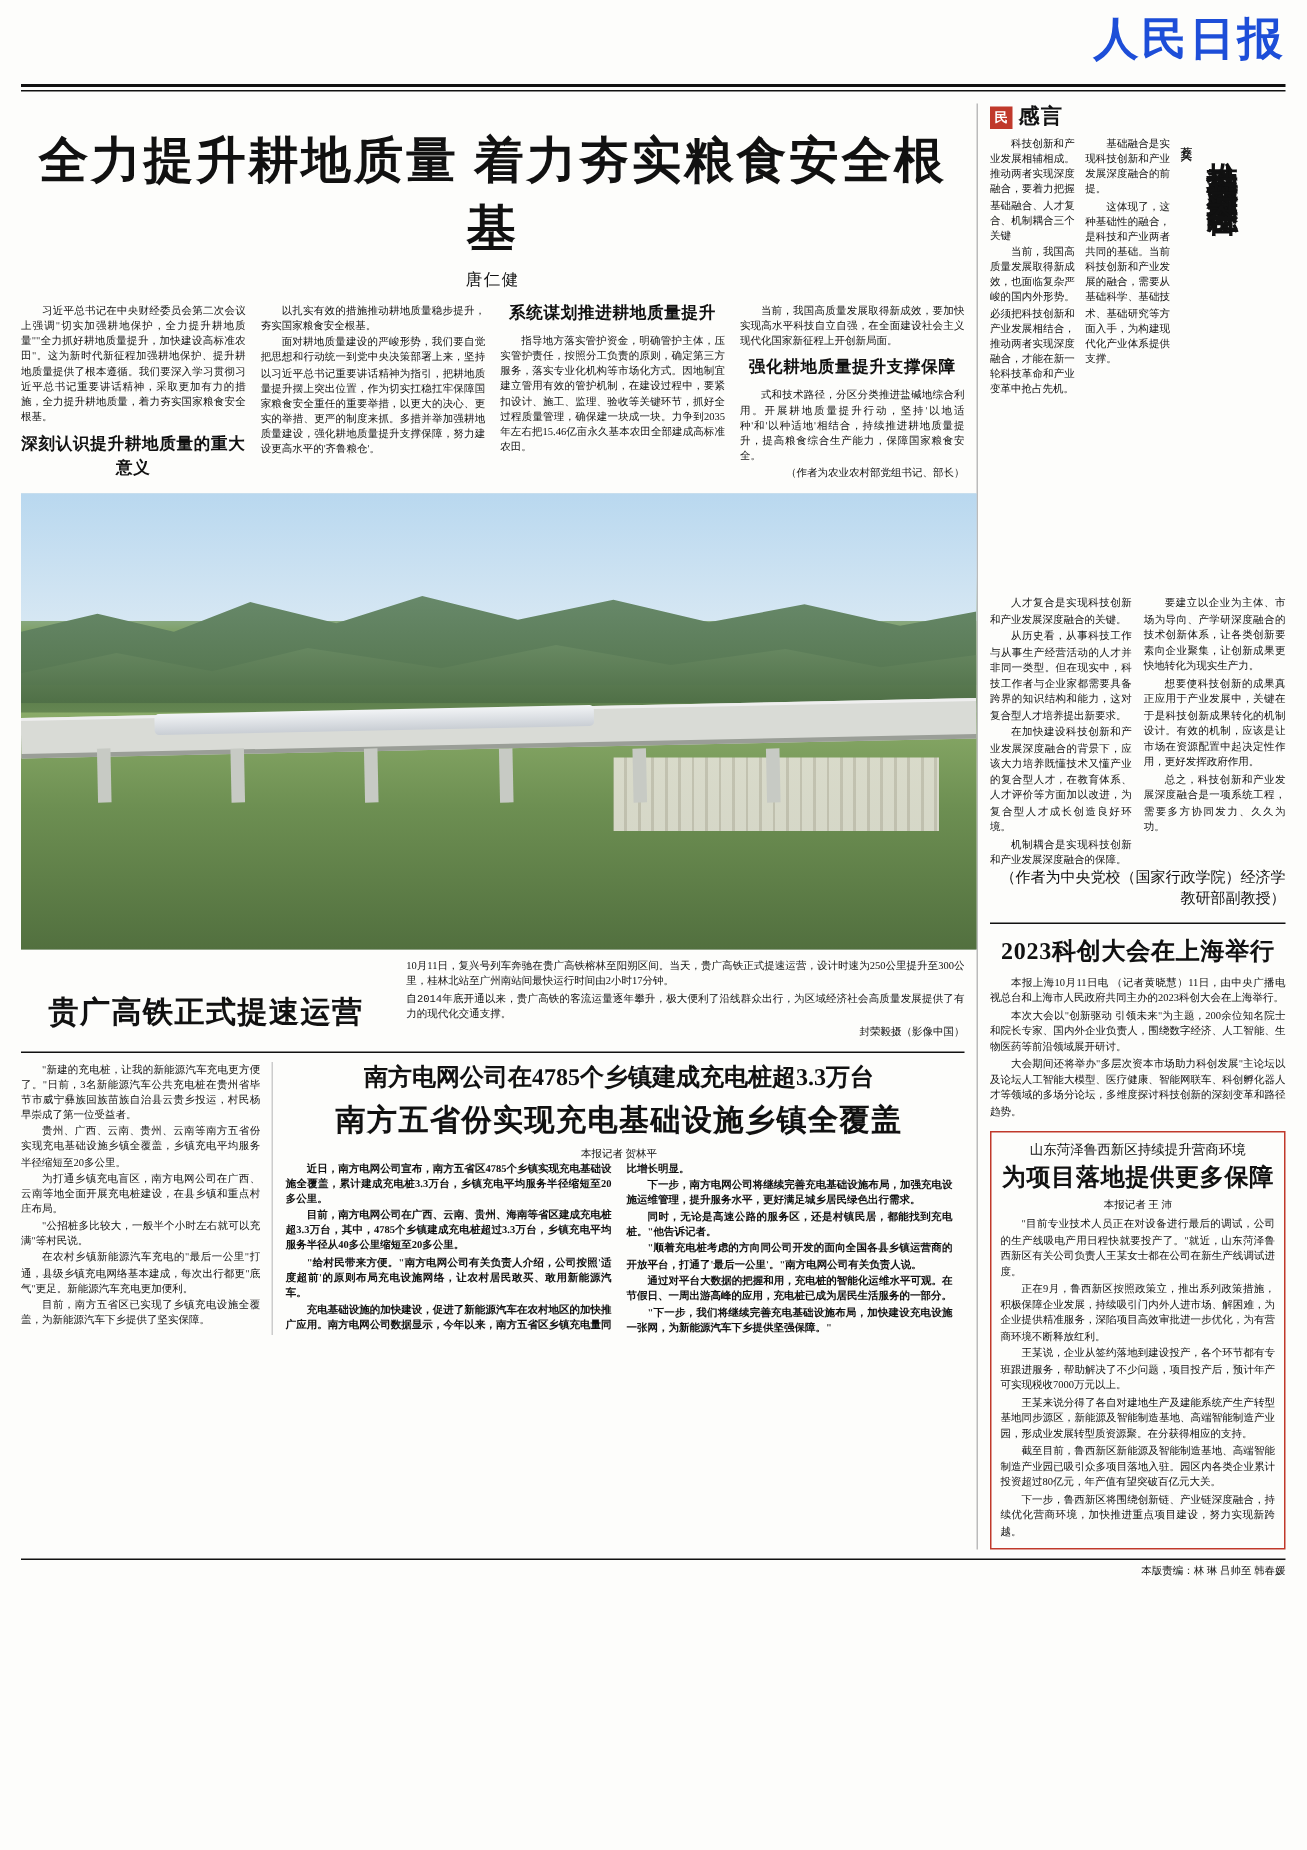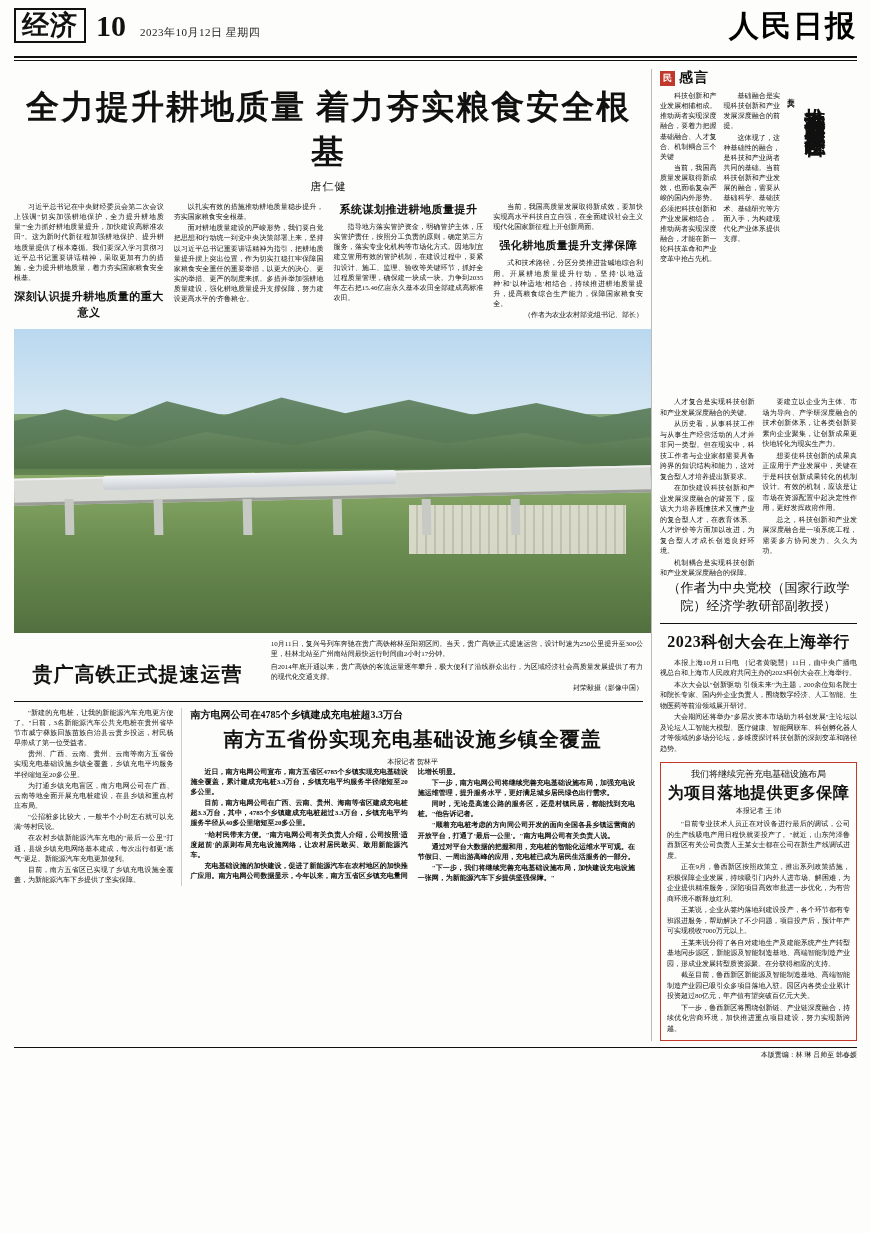--- a/index.html
+++ b/index.html
@@ -27,21 +27,21 @@
     font-family: "Liberation Serif", serif;
   }
   .page-num {
     font-size: 30px; font-weight: bold; margin-left:10px; line-height:1;
     font-family: "Liberation Serif", serif;
   }
   .mast-date { font-size: 11px; margin-left: 14px; margin-top: 14px; color:#222; letter-spacing:0.5px;}
   .mast-logo {
     position:absolute; right:0; top:-2px;
     font-size: 30px; font-weight: bold; letter-spacing:2px;
-    color:#000000;
+    color:#1d4ed8;
     font-family: "Liberation Serif", serif;
   }
   .mast-rule { border-top: 2px solid #111; margin-top:2px; }
   .mast-rule2 { border-top: 1px solid #111; margin-top:2px; }
 
   
   .body-wrap { display:flex; margin-top:8px; }
   .left-col { width: 637px; padding-right: 8px; }
   .right-col { width: 206px; border-left: 1px solid #bbb; padding-left: 8px; }
 
@@ -97,41 +97,41 @@
   .thin-rule { border-top:1px solid #111; margin:8px 0 6px 0; }
 
   
   .bottom-wrap { display:flex; margin-top:4px; }
   .bottom-left { width: 170px; padding-right:8px; border-right:1px solid #ccc; }
   .bottom-mid { width: 465px; padding: 0 8px; }
   .bottom-col2 { column-count:2; column-gap:10px; font-size:7px; line-height:1.45; text-align:justify;font-weight:bold;}
   .bottom-col2 p { margin:0 0 1px 0; text-indent:2em;}
   .bl-text { font-size:7px; line-height:1.45; text-align:justify;}
   .bl-text p { margin:0 0 1px 0; text-indent:2em;}
-  .sub2 { font-size:10px; font-weight:bold; text-align:left; margin:0 0 4px 0;}
+  .sub2 { font-size:16px; font-weight:bold; text-align:center; margin:0 0 4px 0;}
   .big2 { font-size:20px; font-weight:bold; text-align:center; letter-spacing:1px; margin:2px 0 4px 0;}
   .byl2 { font-size:7px; text-align:center; margin-bottom:0;}
 
   
   .feel-head { display:flex; align-items:center; margin-bottom:4px;}
   .feel-mark { background:#c0392b; color:#fff; font-size:9px; padding:1px 3px; margin-right:4px; font-weight:bold;}
   .feel-title { font-size:14px; font-weight:bold; letter-spacing:1px;}
   .rc-flex { display:flex; }
   .rc-textcols { width: 120px; column-count:2; column-gap:7px; font-size:7px; line-height:1.45; text-align:justify;}
   .rc-textcols p { margin:0 0 1px 0; text-indent:2em;}
   .vert-title {
     writing-mode: vertical-rl;
     text-orientation: upright;
     font-size: 21px; font-weight:bold; letter-spacing:2px;
     margin-left:6px; height: 300px;
   }
   .vert-byline { writing-mode: vertical-rl; text-orientation: upright; font-size:8px; margin-left:4px; letter-spacing:1px;}
   .rc-body { column-count:2; column-gap:8px; font-size:7px; line-height:1.5; text-align:justify; margin-top:6px;}
   .rc-body p { margin:0 0 1px 0; text-indent:2em;}
-  .rc-sig { font-size:13px; text-align:center; line-height:1.4;}
+  .rc-sig { font-size:10px; text-align:right; line-height:1.4;}
   .rc-h2 { font-size:16px; font-weight:bold; text-align:center; margin:8px 0 5px 0; letter-spacing:0.5px;}
   .rc-p { font-size:7px; line-height:1.5; text-align:justify; margin:0 0 1px 0; text-indent:2em;}
 
   .boxed {
     border:1px solid #c0392b; padding:5px 6px; margin-top:8px;
   }
   .boxed-sub { font-size:9px; text-align:center; margin-bottom:2px;}
   .boxed-title { font-size:16px; font-weight:bold; text-align:center; letter-spacing:0.5px; margin-bottom:2px;}
   .boxed-byl { font-size:7px; text-align:center; margin-bottom:3px;}
   .boxed-body { font-size:7px; line-height:1.5; text-align:justify;}
@@ -139,25 +139,20 @@
 
   .footer-rule { border-top:1px solid #111; margin-top:6px;}
   .footer { font-size:7px; text-align:right; padding-top:2px;}
 </style>
 </head>
 <body>
 
 <div class="page">
 
   <div class="masthead">
-    <div class="mast-left">
-      <div class="section-badge">经济</div>
-      <div class="page-num">10</div>
-      <div class="mast-date">2023年10月12日 星期四</div>
-    </div>
     <div class="mast-logo">人民日报</div>
   </div>
   <div class="mast-rule"></div>
   <div class="mast-rule2"></div>
 
   <div class="body-wrap">
 
     <div class="left-col">
 
       <div class="headline">全力提升耕地质量  着力夯实粮食安全根基</div>
@@ -192,21 +187,21 @@
           <div class="ph-pier" style="left:78%"></div>
           <div class="ph-train"></div>
         </div>
 
         <div class="photo-row">
           <div class="photo-left-cap">
             <div class="rail-title">贵广高铁正式提速运营</div>
           </div>
           <div class="photo-right-cap">
             <div>10月11日，复兴号列车奔驰在贵广高铁榕林至阳朔区间。当天，贵广高铁正式提速运营，设计时速为250公里提升至300公里，桂林北站至广州南站间最快运行时间由2小时17分钟。</div>
-            <div style="margin-top:3px;">自2014年底开通以来，贵广高铁的客流运量逐年攀升，极大便利了沿线群众出行，为区域经济社会高质量发展提供了有力的现代化交通支撑。</div>
+            <div style="margin-top:3px;font-family:Liberation Mono, monospace;">自2014年底开通以来，贵广高铁的客流运量逐年攀升，极大便利了沿线群众出行，为区域经济社会高质量发展提供了有力的现代化交通支撑。</div>
             <div class="cap-sig">封荣毅摄（影像中国）</div>
           </div>
         </div>
       </div>
 
       <div class="thin-rule"></div>
 
       <div class="bottom-wrap">
         <div class="bottom-left">
           <div class="bl-text">
@@ -268,21 +263,21 @@
       <div class="rc-sig">（作者为中央党校（国家行政学院）经济学教研部副教授）</div>
 
       <div class="thin-rule"></div>
 
       <div class="rc-h2">2023科创大会在上海举行</div>
       <p class="rc-p">本报上海10月11日电  （记者黄晓慧）11日，由中央广播电视总台和上海市人民政府共同主办的2023科创大会在上海举行。</p>
       <p class="rc-p">本次大会以"创新驱动  引领未来"为主题，200余位知名院士和院长专家、国内外企业负责人，围绕数字经济、人工智能、生物医药等前沿领域展开研讨。</p>
       <p class="rc-p">大会期间还将举办"多层次资本市场助力科创发展"主论坛以及论坛人工智能大模型、医疗健康、智能网联车、科创孵化器人才等领域的多场分论坛，多维度探讨科技创新的深刻变革和路径趋势。</p>
 
       <div class="boxed">
-        <div class="boxed-sub">我们将继续完善充电基础设施布局</div>
+        <div class="boxed-sub">山东菏泽鲁西新区持续提升营商环境</div>
         <div class="boxed-title">为项目落地提供更多保障</div>
         <div class="boxed-byl">本报记者  王  沛</div>
         <div class="boxed-body">
           <p>"目前专业技术人员正在对设备进行最后的调试，公司的生产线吸电产用日程快就要投产了。"就近，山东菏泽鲁西新区有关公司负责人王某女士都在公司在新生产线调试进度。</p>
           <p>正在9月，鲁西新区按照政策立，推出系列政策措施，积极保障企业发展，持续吸引门内外人进市场、解困难，为企业提供精准服务，深陷项目高效审批进一步优化，为有营商环境不断释放红利。</p>
           <p>王某说，企业从签约落地到建设投产，各个环节都有专班跟进服务，帮助解决了不少问题，项目投产后，预计年产可实现税收7000万元以上。</p>
           <p>王某来说分得了各自对建地生产及建能系统产生产转型基地同步源区，新能源及智能制造基地、高端智能制造产业园，形成业发展转型质资源聚。在分获得相应的支持。</p>
           <p>截至目前，鲁西新区新能源及智能制造基地、高端智能制造产业园已吸引众多项目落地入驻。园区内各类企业累计投资超过80亿元，年产值有望突破百亿元大关。</p>
           <p>下一步，鲁西新区将围绕创新链、产业链深度融合，持续优化营商环境，加快推进重点项目建设，努力实现新跨越。</p>
         </div>

